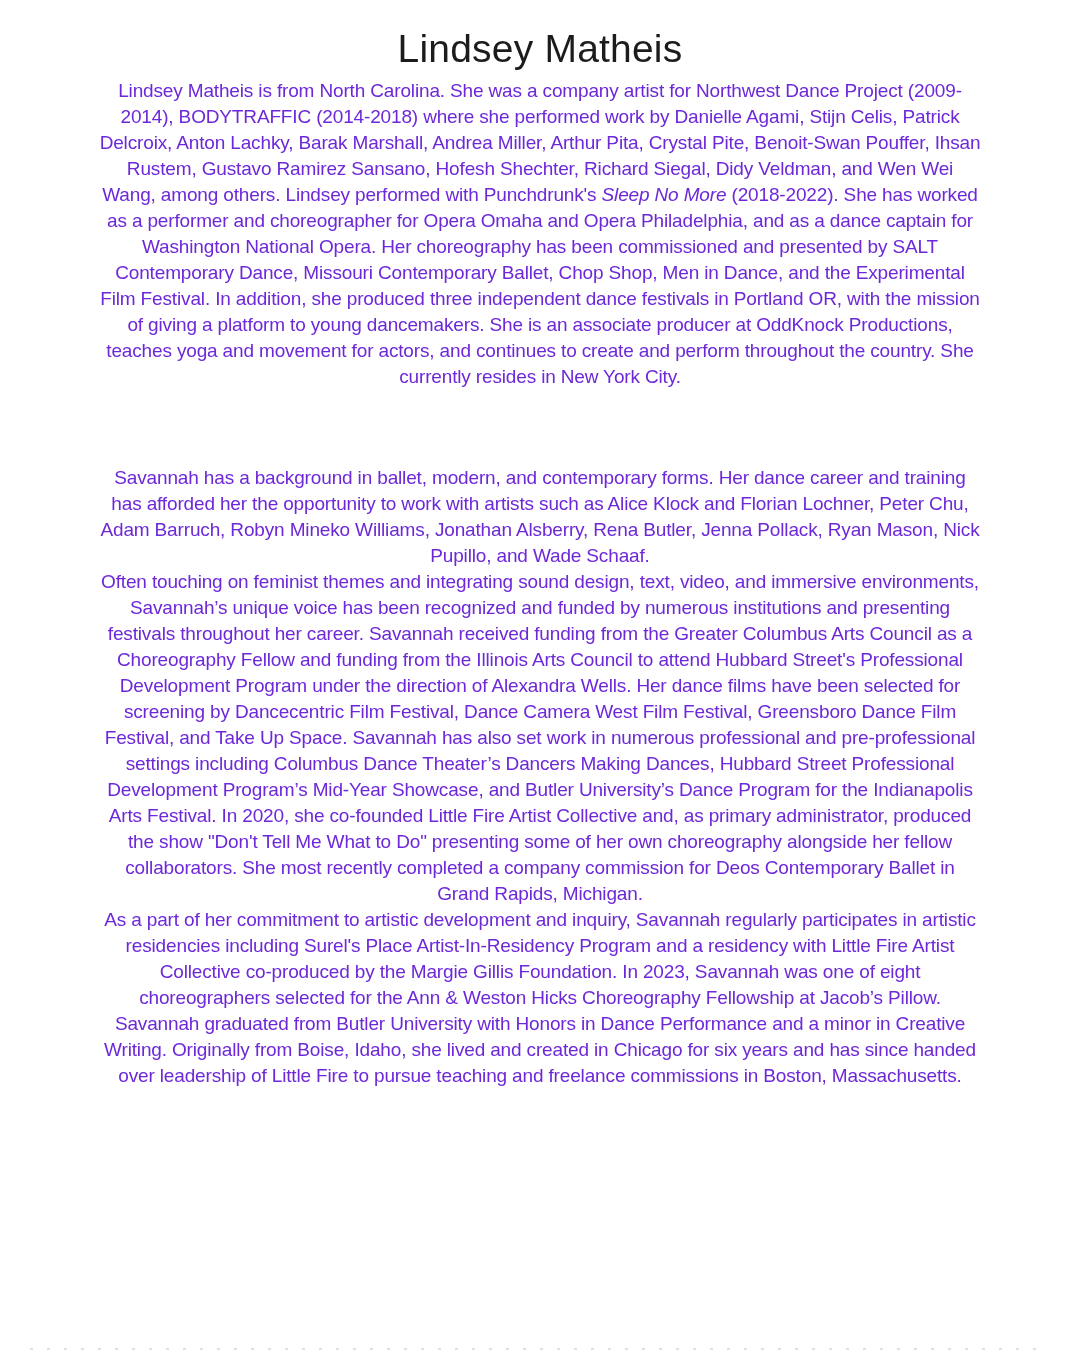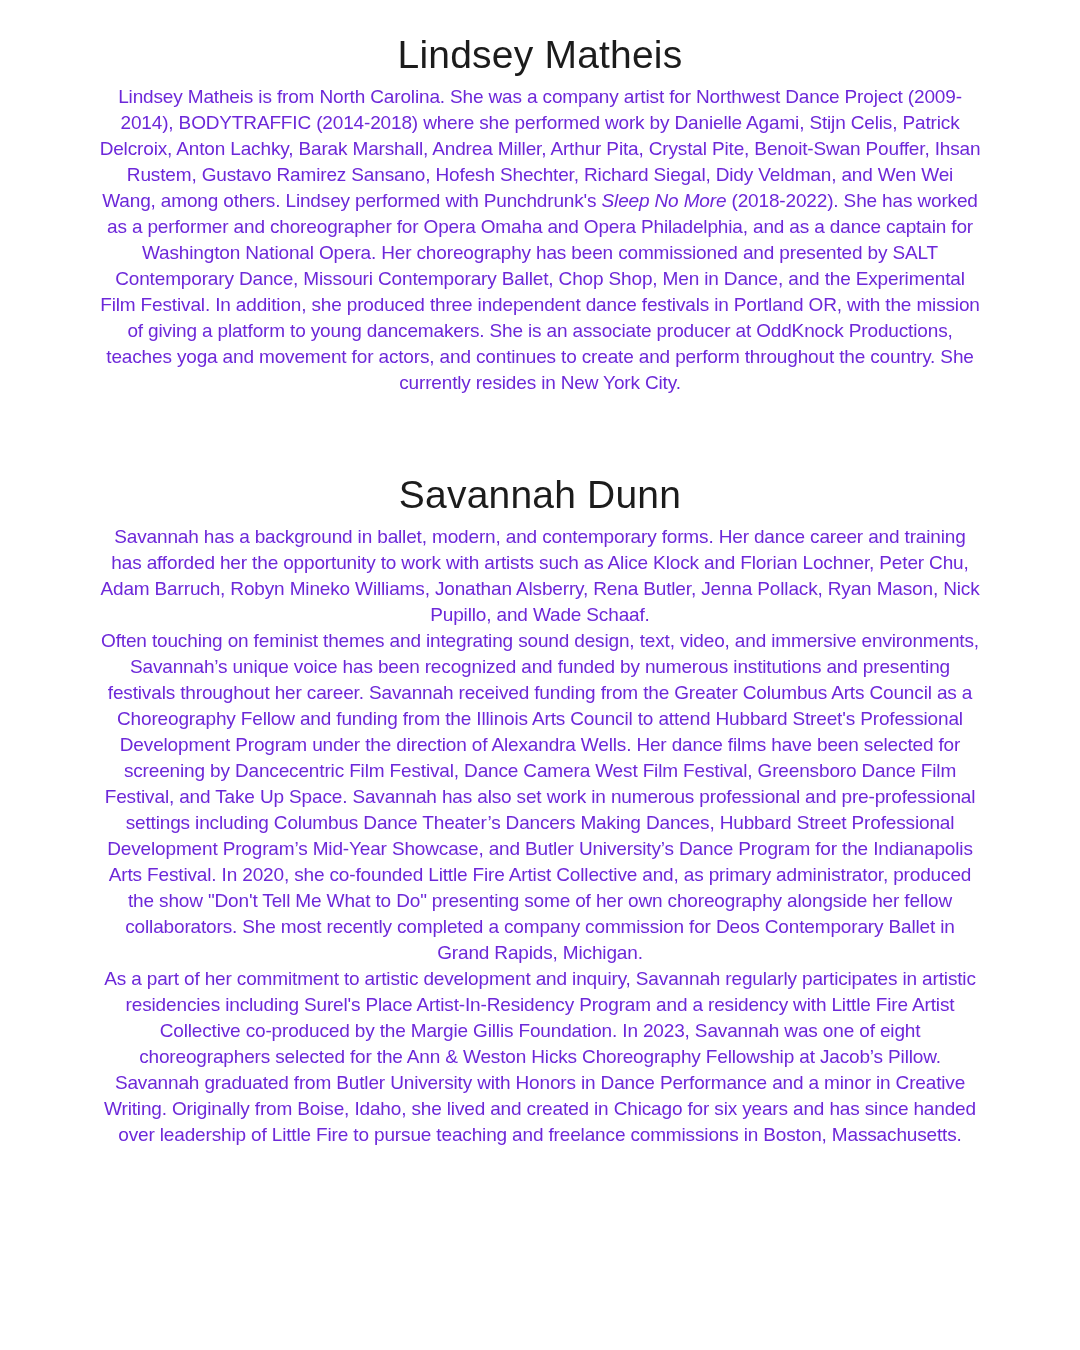--- a/index.html
+++ b/index.html
@@ -14,21 +14,21 @@
     font-family: "Liberation Sans", sans-serif;
   }
   .page {
     position: relative;
     width: 1080px;
     height: 1350px;
     background: #ffffff;
   }
   .content {
     width: 884px;
-    margin: 8px auto;
+    margin: 2px auto;
     padding-top: 23px;
     text-align: center;
     color: #1c1c1c;
   }
   .bio-section + .bio-section {
     margin-top: 75px;
   }
   .section-title {
     font-size: 39px;
     line-height: 47px;
@@ -60,21 +60,20 @@
 </head>
 <body>
 
 <div class="page">
   <main class="content" id="sections-root">
       <section class="bio-section">
         <h1 class="section-title">Lindsey Matheis</h1>
         <p class="bio-paragraph"><span>Lindsey Matheis is from North Carolina. She was a company artist for Northwest Dance Project (2009-2014), BODYTRAFFIC (2014-2018) where she performed work by Danielle Agami, Stijn Celis, Patrick Delcroix, Anton Lachky, Barak Marshall, Andrea Miller, Arthur Pita, Crystal Pite, Benoit-Swan Pouffer, Ihsan Rustem, Gustavo Ramirez Sansano, Hofesh Shechter, Richard Siegal, Didy Veldman, and Wen Wei Wang, among others. Lindsey performed with Punchdrunk's </span><span class="italic">Sleep No More</span><span> (2018-2022). She has worked as a performer and choreographer for Opera Omaha and Opera Philadelphia, and as a dance captain for Washington National Opera. Her choreography has been commissioned and presented by SALT Contemporary Dance, Missouri Contemporary Ballet, Chop Shop, Men in Dance, and the Experimental Film Festival. In addition, she produced three independent dance festivals in Portland OR, with the mission of giving a platform to young dancemakers. She is an associate producer at OddKnock Productions, teaches yoga and movement for actors, and continues to create and perform throughout the country. She currently resides in New York City.</span></p>
       </section>
       <section class="bio-section">
-        <h1 class="section-title">Savannah Dunn</h1>
         <p class="bio-paragraph"><span>Savannah has a background in ballet, modern, and contemporary forms. Her dance career and training has afforded her the opportunity to work with artists such as Alice Klock and Florian Lochner, Peter Chu, Adam Barruch, Robyn Mineko Williams, Jonathan Alsberry, Rena Butler, Jenna Pollack, Ryan Mason, Nick Pupillo, and Wade Schaaf.</span></p>
         <p class="bio-paragraph"><span>Often touching on feminist themes and integrating sound design, text, video, and immersive environments, Savannah’s unique voice has been recognized and funded by numerous institutions and presenting festivals throughout her career. Savannah received funding from the Greater Columbus Arts Council as a Choreography Fellow and funding from the Illinois Arts Council to attend Hubbard Street's Professional Development Program under the direction of Alexandra Wells. Her dance films have been selected for screening by Dancecentric Film Festival, Dance Camera West Film Festival, Greensboro Dance Film Festival, and Take Up Space. Savannah has also set work in numerous professional and pre-professional settings including Columbus Dance Theater’s Dancers Making Dances, Hubbard Street Professional Development Program’s Mid-Year Showcase, and Butler University’s Dance Program for the Indianapolis Arts Festival. In 2020, she co-founded Little Fire Artist Collective and, as primary administrator, produced the show "Don't Tell Me What to Do" presenting some of her own choreography alongside her fellow collaborators. She most recently completed a company commission for Deos Contemporary Ballet in Grand Rapids, Michigan.</span></p>
         <p class="bio-paragraph"><span>As a part of her commitment to artistic development and inquiry, Savannah regularly participates in artistic residencies including Surel's Place Artist-In-Residency Program and a residency with Little Fire Artist Collective co-produced by the Margie Gillis Foundation. In 2023, Savannah was one of eight choreographers selected for the Ann &amp; Weston Hicks Choreography Fellowship at Jacob’s Pillow.</span></p>
         <p class="bio-paragraph"><span>Savannah graduated from Butler University with Honors in Dance Performance and a minor in Creative Writing. Originally from Boise, Idaho, she lived and created in Chicago for six years and has since handed over leadership of Little Fire to pursue teaching and freelance commissions in Boston, Massachusetts.</span></p>
       </section>
     </main>
   <div class="cropped-next-line"></div>
 </div>
 
 </body></html>

